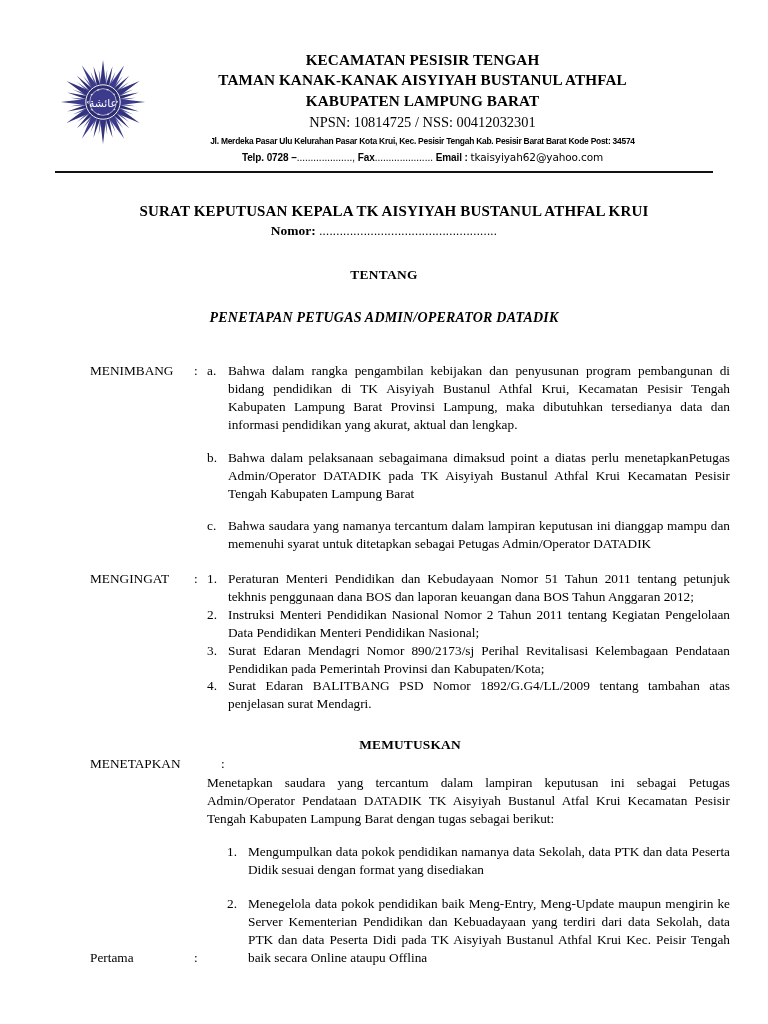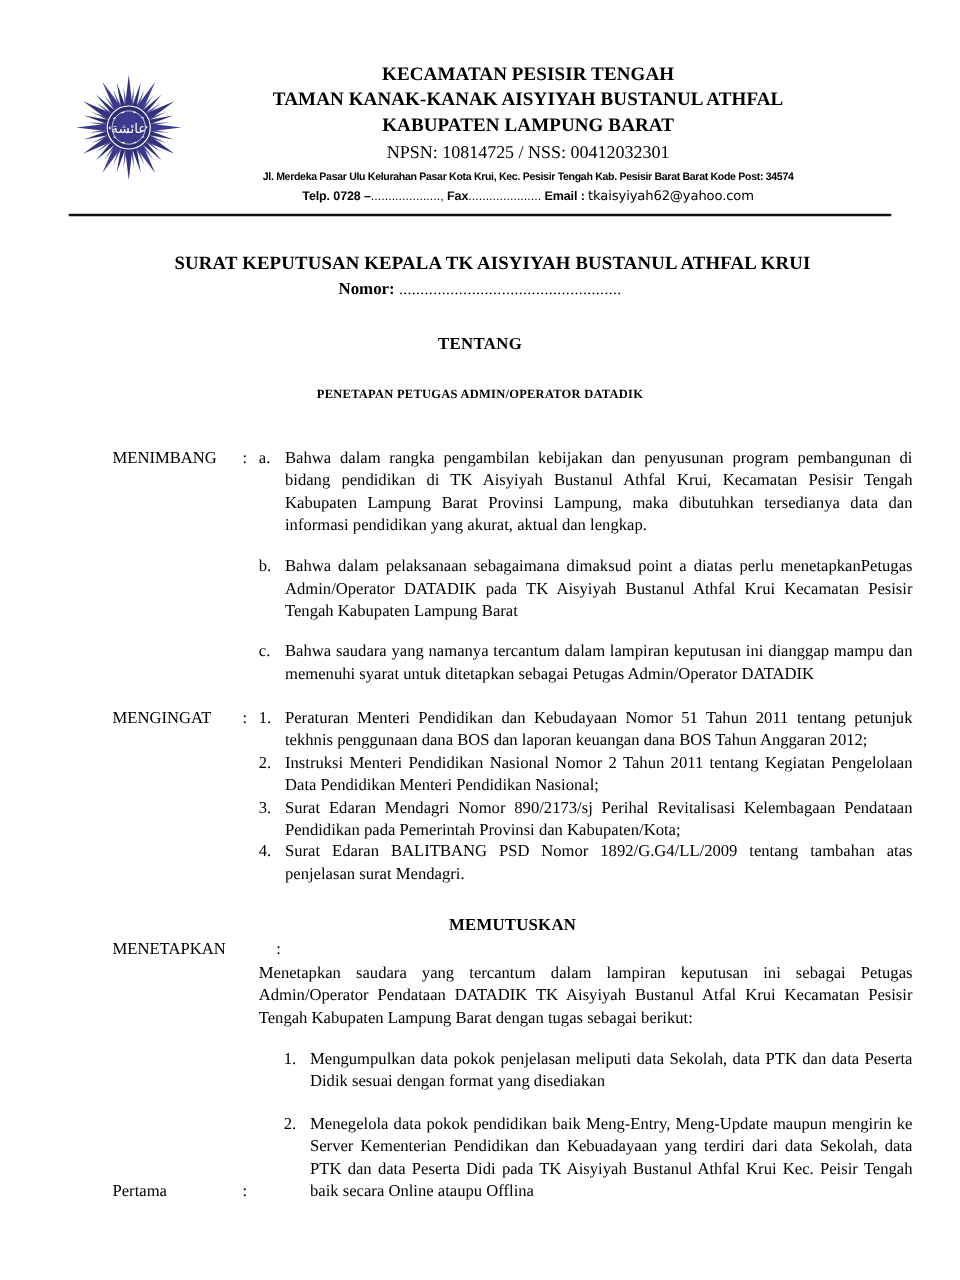--- a/index.html
+++ b/index.html
@@ -114,23 +114,24 @@
     font-size: 12.5px;
   }
   .tentang {
     font-weight: bold;
     font-size: 13.4px;
     margin-top: 28px;
     letter-spacing: 0.3px;
   }
   .subject {
     font-weight: bold;
-    font-size: 10px;
+    font-size: 14px;
     margin-top: 27px;
     letter-spacing: 0.2px;
+    font-style: italic;
   }
 
   
   .body-area {
     margin-top: 36px;
     padding: 0 38px 0 90px;
     font-size: 13.3px;
     line-height: 1.345;
   }
 
@@ -384,21 +385,21 @@
 
     <div class="pertama-row">
       <div class="clause-label">Pertama</div>
       <div class="clause-colon">:</div>
       <div class="clause-items">
         <div class="item-text">Menetapkan saudara yang tercantum dalam lampiran keputusan ini sebagai Petugas Admin/Operator Pendataan  DATADIK TK Aisyiyah Bustanul Atfal Krui Kecamatan Pesisir Tengah Kabupaten Lampung Barat dengan tugas sebagai berikut:</div>
 
         <div class="task-list">
           <div class="item">
             <div class="item-marker">1.</div>
-            <div class="item-text">Mengumpulkan data pokok penjelasan meliputi data Sekolah, data PTK dan data Peserta Didik sesuai dengan format yang disediakan</div>
+            <div class="item-text">Mengumpulkan data pokok pendidikan namanya data Sekolah, data PTK dan data Peserta Didik sesuai dengan format yang disediakan</div>
           </div>
           <div class="item">
             <div class="item-marker">2.</div>
             <div class="item-text">Menegelola data pokok pendidikan baik Meng-Entry, Meng-Update maupun mengirin ke Server Kementerian Pendidikan dan Kebuadayaan yang terdiri dari data Sekolah, data PTK dan data Peserta Didi pada TK Aisyiyah Bustanul Athfal Krui Kec. Peisir Tengah baik secara Online ataupu Offlina</div>
           </div>
 
         </div>
       </div>
     </div>
 

